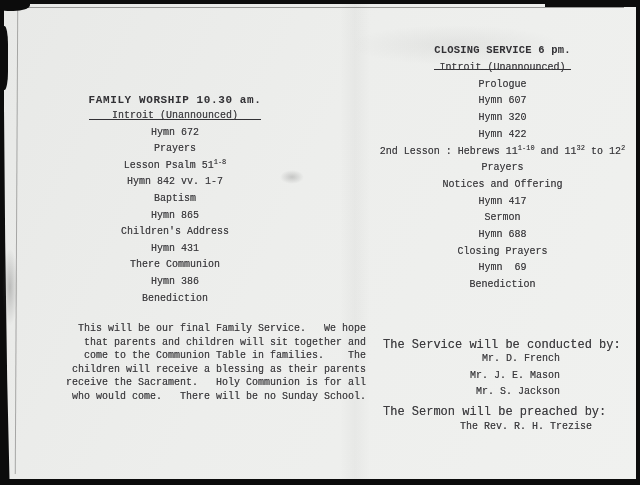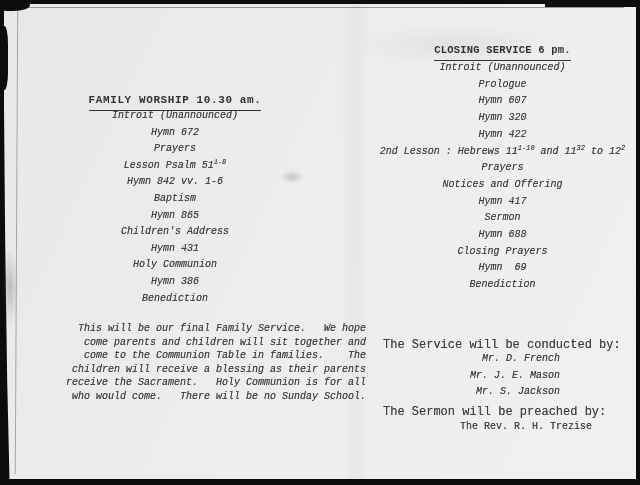--- a/index.html
+++ b/index.html
@@ -32,27 +32,27 @@
     background:radial-gradient(ellipse at center,rgba(95,95,95,.28),rgba(95,95,95,0) 70%);}
   .band-top{position:absolute;left:355px;top:26px;width:200px;height:38px;
     background:radial-gradient(ellipse at center,rgba(120,120,120,.10),rgba(120,120,120,0) 75%);}
   .center-band{position:absolute;left:340px;top:4px;bottom:6px;width:30px;
     background:linear-gradient(90deg,rgba(120,120,120,0),rgba(120,120,120,.06),rgba(120,120,120,0));}
   
   .ink{color:#3e3d40;text-shadow:0 0 .6px rgba(62,61,64,.65);}
   .title-row{position:absolute;text-align:center;}
   .title-row span{
     display:inline-block;font-weight:bold;color:#323135;
-    border-bottom:1px solid #323135;padding-bottom:4px;white-space:pre;}
+    border-bottom:1px solid #323135;padding-bottom:13px;white-space:pre;}
   .lw-title{left:40px;top:94px;width:270px;font-size:11px;letter-spacing:.6px;}
   .cs-title{left:370px;top:44px;width:265px;font-size:10.5px;letter-spacing:.2px;}
   .items{position:absolute;text-align:center;font-size:10px;}
   .lw-items{left:40px;top:108px;width:270px;line-height:16.6px;}
   .cs-items{left:370px;top:60px;width:265px;line-height:16.7px;}
-  .line{white-space:pre;font-style:italic;}
+  .line{white-space:pre;}
   .sup{font-size:7px;position:relative;top:-4px;}
   .para{position:absolute;left:46px;top:322px;width:320px;font-size:10px;
     line-height:13.6px;text-align:right;}
   .cs-label{position:absolute;font-size:12px;white-space:pre;}
   .conducted-label{left:383px;top:338px;}
   .names{position:absolute;left:470px;top:351px;font-size:10px;line-height:16.6px;text-align:right;}
   .preached-label{left:383px;top:405px;}
   .preacher{position:absolute;left:460px;top:421px;font-size:10px;white-space:pre;}
 </style>
 </head>
@@ -72,32 +72,32 @@
 <div class="center-band"></div>
 
 <div class="title-row lw-title">
   <span>FAMILY WORSHIP 10.30 am.</span>
 </div>
 <div class="items lw-items ink" id="left-items">
     <div class="line">Introit (Unannounced)</div>
     <div class="line">Hymn 672</div>
     <div class="line">Prayers</div>
     <div class="line">Lesson Psalm 51<span class="sup">1-8</span></div>
-    <div class="line">Hymn 842 vv. 1-6</div>
+    <div class="line">Hymn 842 vv. 1-7</div>
     <div class="line">Baptism</div>
     <div class="line">Hymn 865</div>
     <div class="line">Children's Address</div>
     <div class="line">Hymn 431</div>
-    <div class="line">Holy Communion</div>
+    <div class="line">There Communion</div>
     <div class="line">Hymn 386</div>
     <div class="line">Benediction</div>
   </div>
 <div class="para ink" id="left-paragraph">
     <div class="line">This will be our final Family Service.   We hope</div>
-    <div class="line">come parents and children will sit together and</div>
+    <div class="line">that parents and children will sit together and</div>
     <div class="line">come to the Communion Table in families.    The</div>
     <div class="line">children will receive a blessing as their parents</div>
     <div class="line">receive the Sacrament.   Holy Communion is for all</div>
     <div class="line">who would come.   There will be no Sunday School.</div>
   </div>
 
 <div class="title-row cs-title">
   <span>CLOSING SERVICE 6 pm.</span>
 </div>
 <div class="items cs-items ink" id="right-items">

